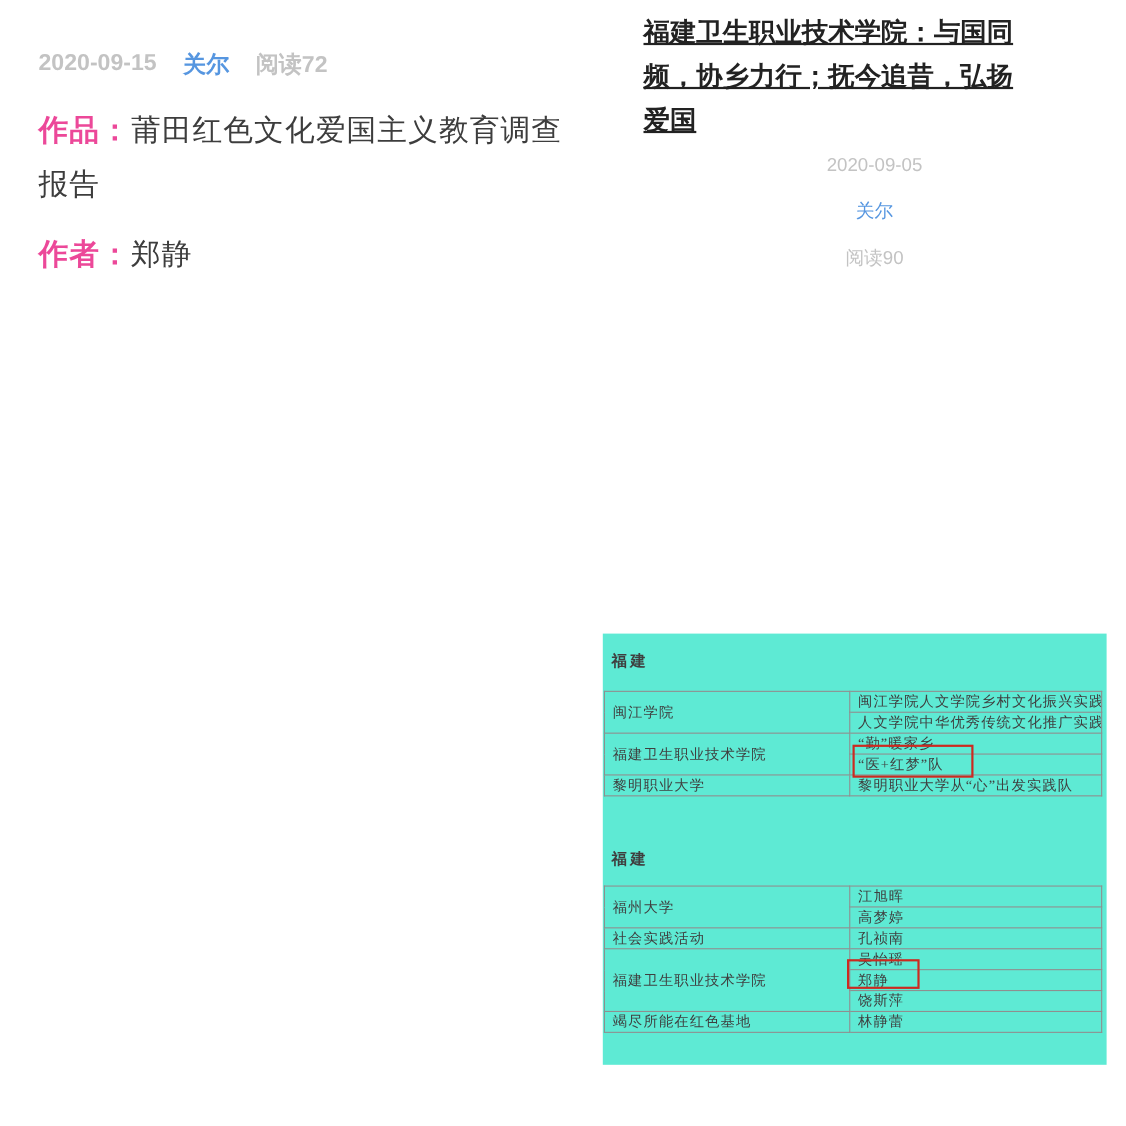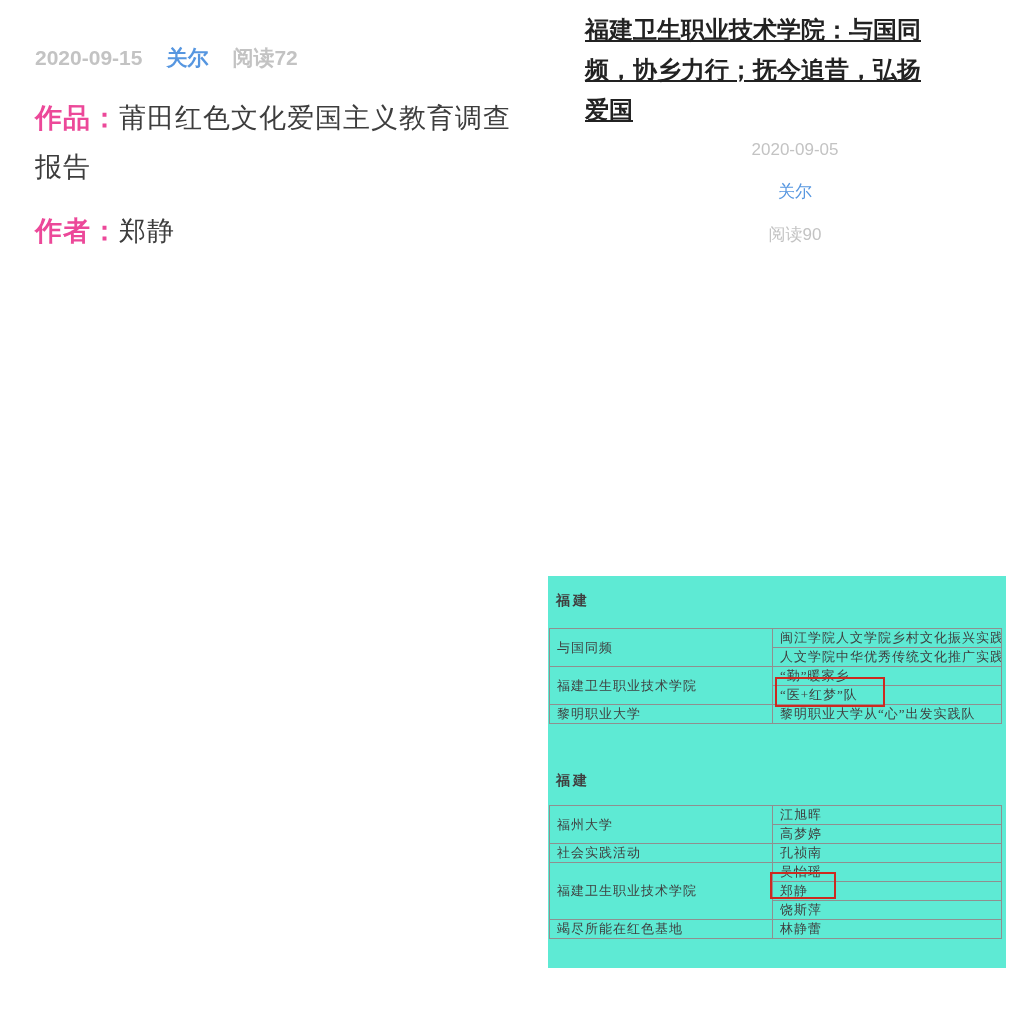--- a/index.html
+++ b/index.html
@@ -73,21 +73,21 @@
 
 <div class="figure">
   <div class="fig-label one">福建</div>
   <table class="scan t1">
     <colgroup>
         <col class="c1">
         <col class="c2">
       </colgroup>
     <tbody>
         <tr>
-      <td rowspan="2">与国同频</td>
+      <td rowspan="2">闽江学院</td>
       <td>闽江学院人文学院乡村文化振兴实践队</td>
     </tr>
     <tr>
       <td>人文学院中华优秀传统文化推广实践队</td>
     </tr>
     <tr>
       <td rowspan="2">福建卫生职业技术学院</td>
       <td>“勤”暖家乡</td>
     </tr>
     <tr>

